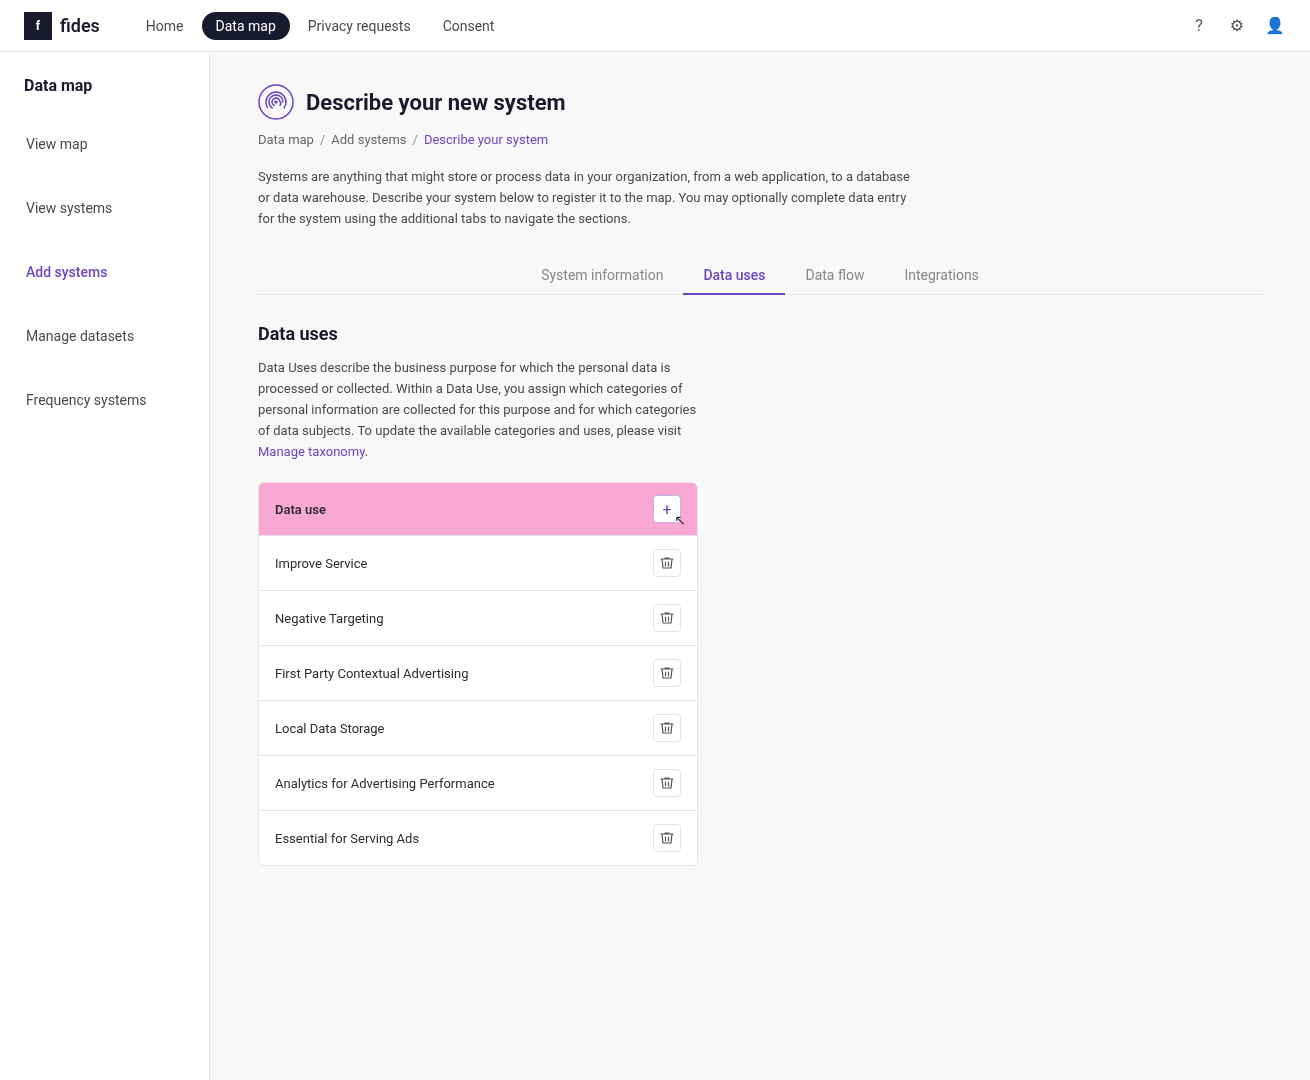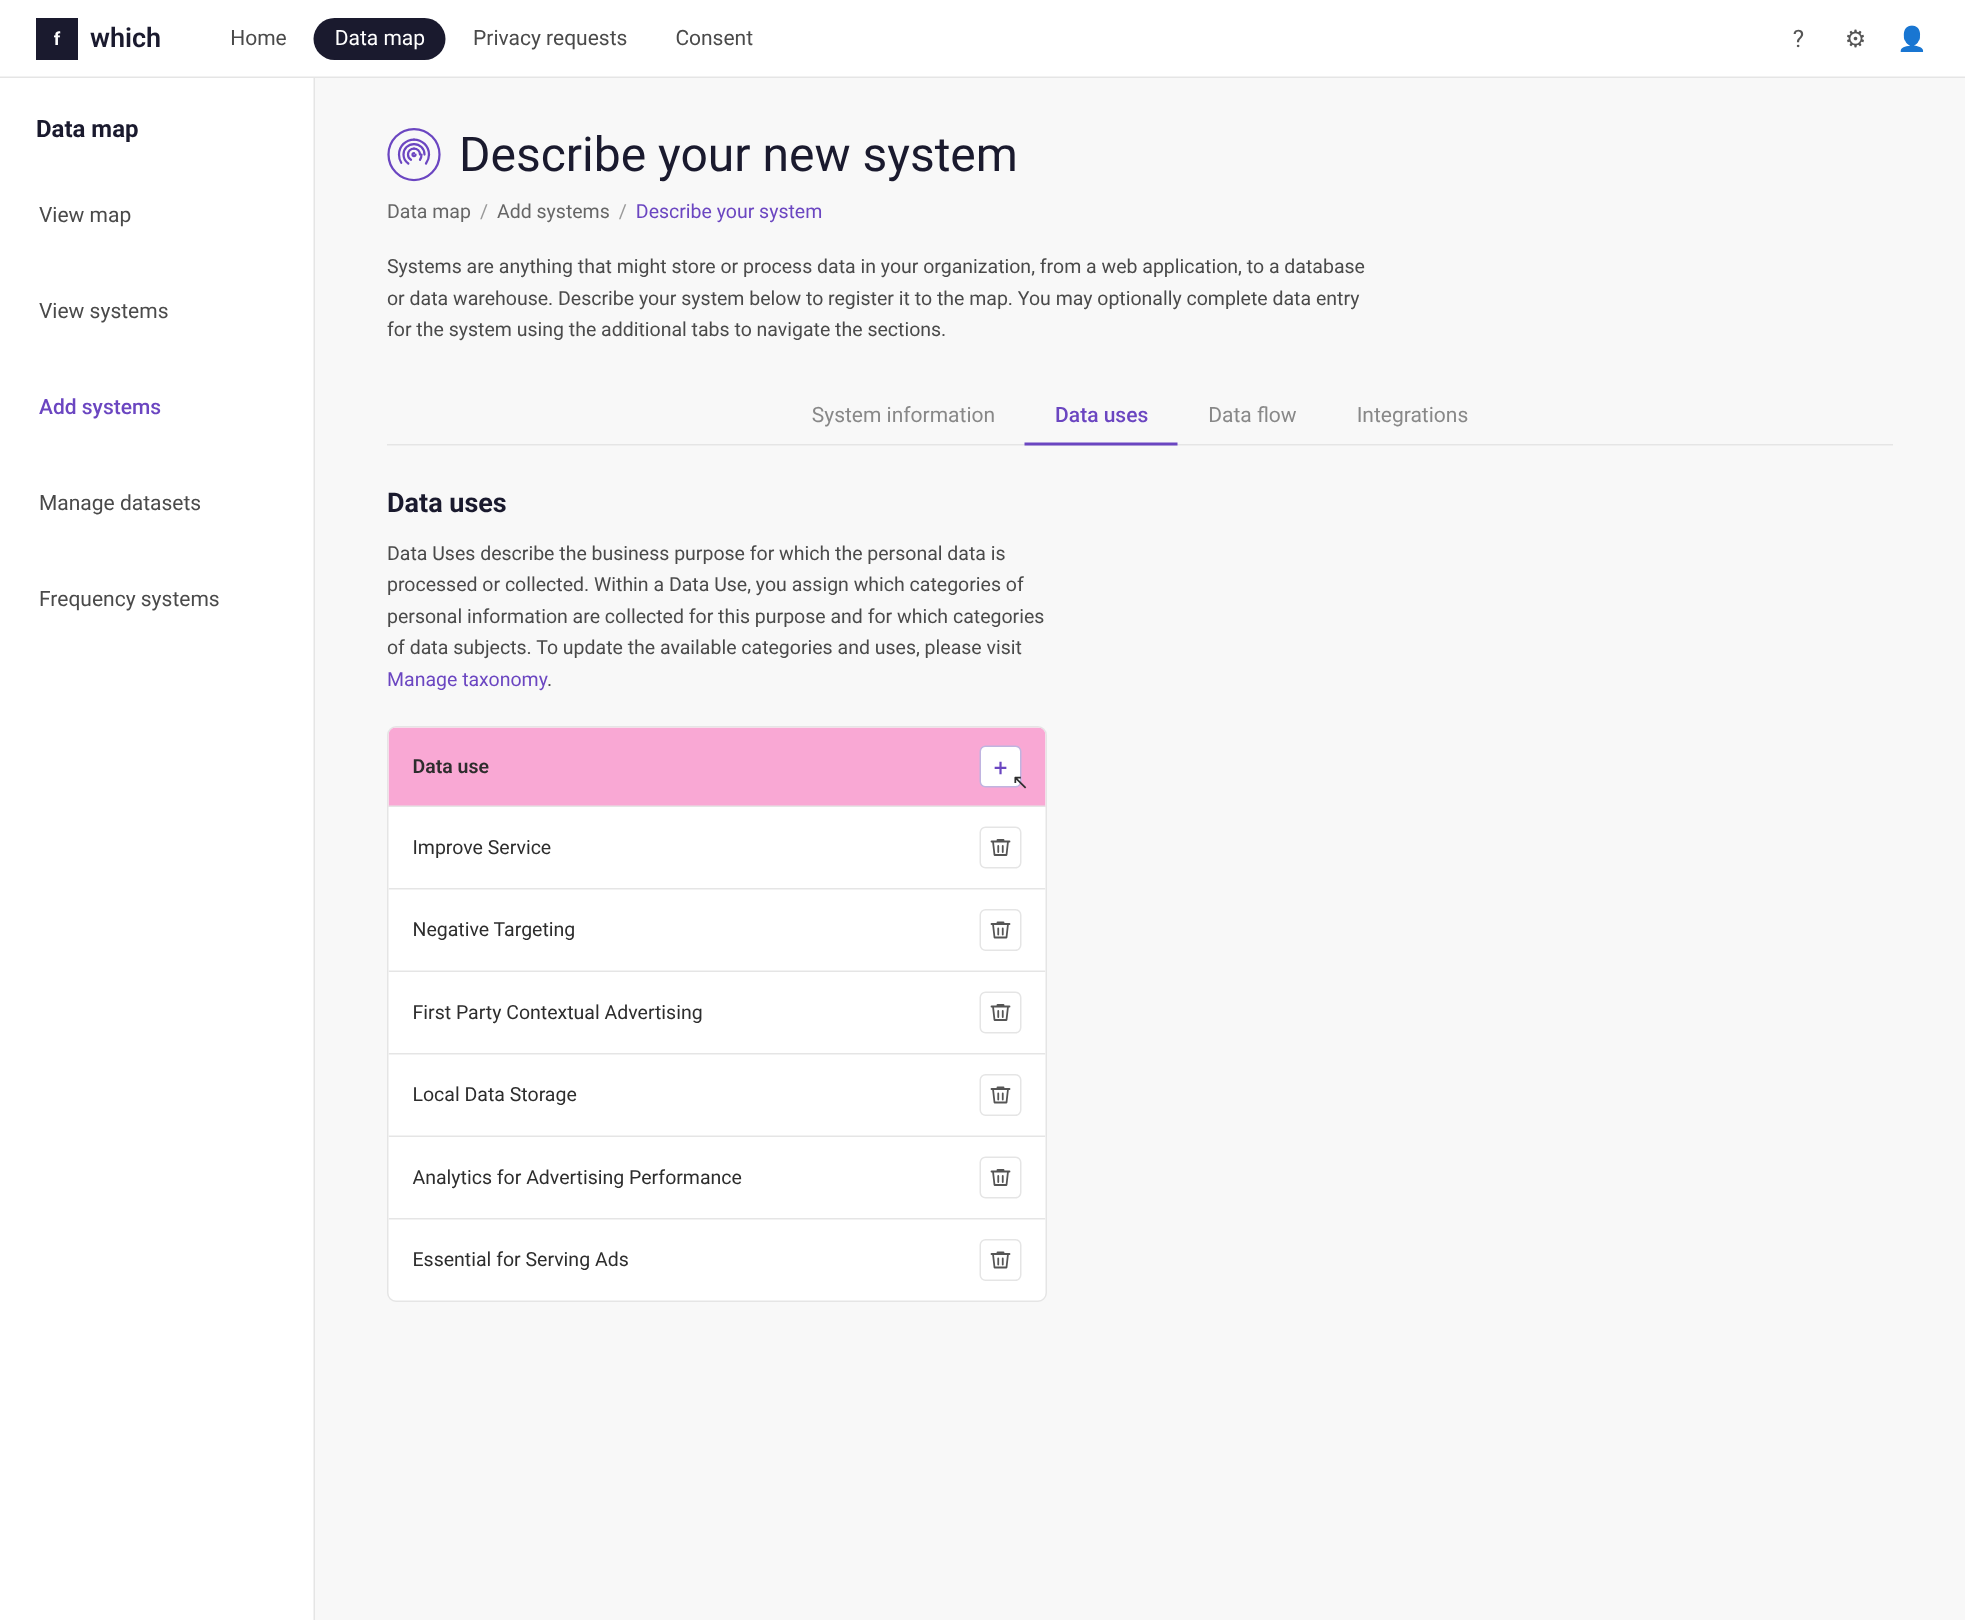--- a/index.html
+++ b/index.html
@@ -25,21 +25,21 @@
     .sidebar-title { font-size: 16px; font-weight: 700; color: #1a1a2e; margin-bottom: 16px; padding-left: 8px; }
     .sidebar-item { padding: 7px 10px; border-radius: 4px; cursor: pointer; font-size: 14px; color: #4a4a4a; margin-bottom: 2px; margin-top: 34px; }
     .sidebar-item.active { color: #6b46c1; font-weight: 500; }
 
     
     .main { flex: 1; padding: 32px 48px; background: #f8f8f8; }
 
     
     .page-header { display: flex; align-items: center; gap: 12px; margin-bottom: 12px; }
     .fingerprint-icon { width: 36px; height: 36px; display: flex; align-items: center; justify-content: center; }
-    .page-title { font-size: 32px; font-weight: 400; color: #1a1a2e; }
+    .page-title { font-size: 22px; font-weight: 700; color: #1a1a2e; }
 
     
     .breadcrumb { display: flex; align-items: center; gap: 6px; margin-bottom: 20px; font-size: 13px; color: #666; }
     .breadcrumb-link { color: #666; cursor: pointer; }
     .breadcrumb-link.active { color: #6b46c1; }
     .breadcrumb-sep { color: #999; }
 
     
     .description { font-size: 13px; color: #4a4a4a; line-height: 1.6; max-width: 660px; margin-bottom: 28px; }
 
@@ -69,21 +69,21 @@
     .trash-icon { width: 14px; height: 14px; }
   </style>
 </head>
 <body>
 
 <div class="topbar">
   <div class="logo-area">
     <div class="logo-box">
       <span>f</span>
     </div>
-    <span class="logo-text">which</span>
+    <span class="logo-text">fides</span>
   </div>
   <div class="nav-items">
     <div class="nav-item">Home</div>
     <div class="nav-item active">Data map</div>
     <div class="nav-item">Privacy requests</div>
     <div class="nav-item">Consent</div>
   </div>
   <div class="nav-right">
     <div class="nav-icon">?</div>
     <div class="nav-icon">⚙</div>

